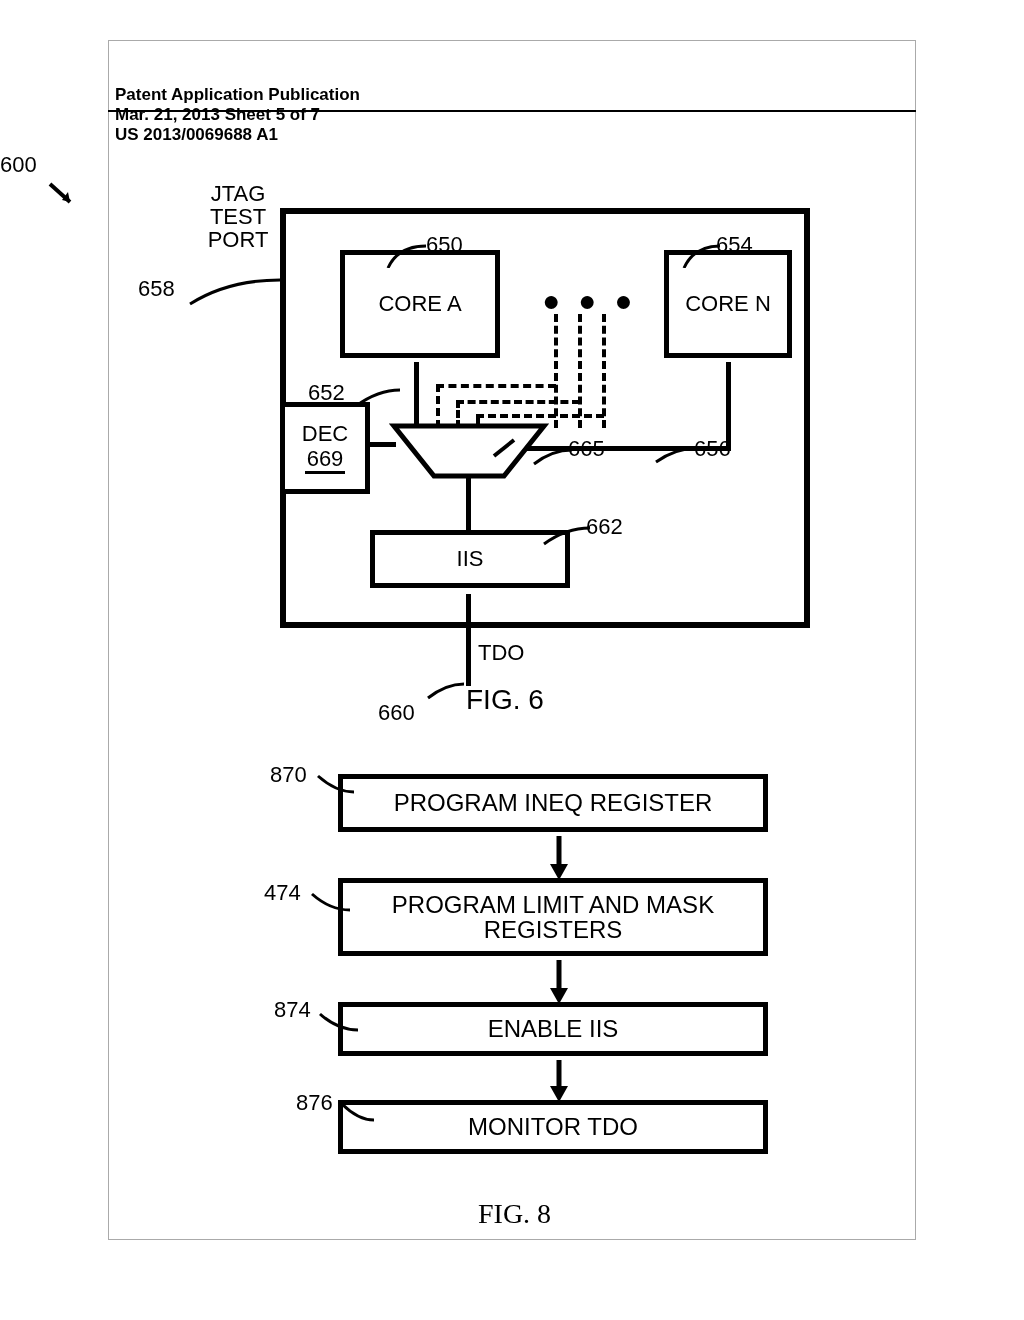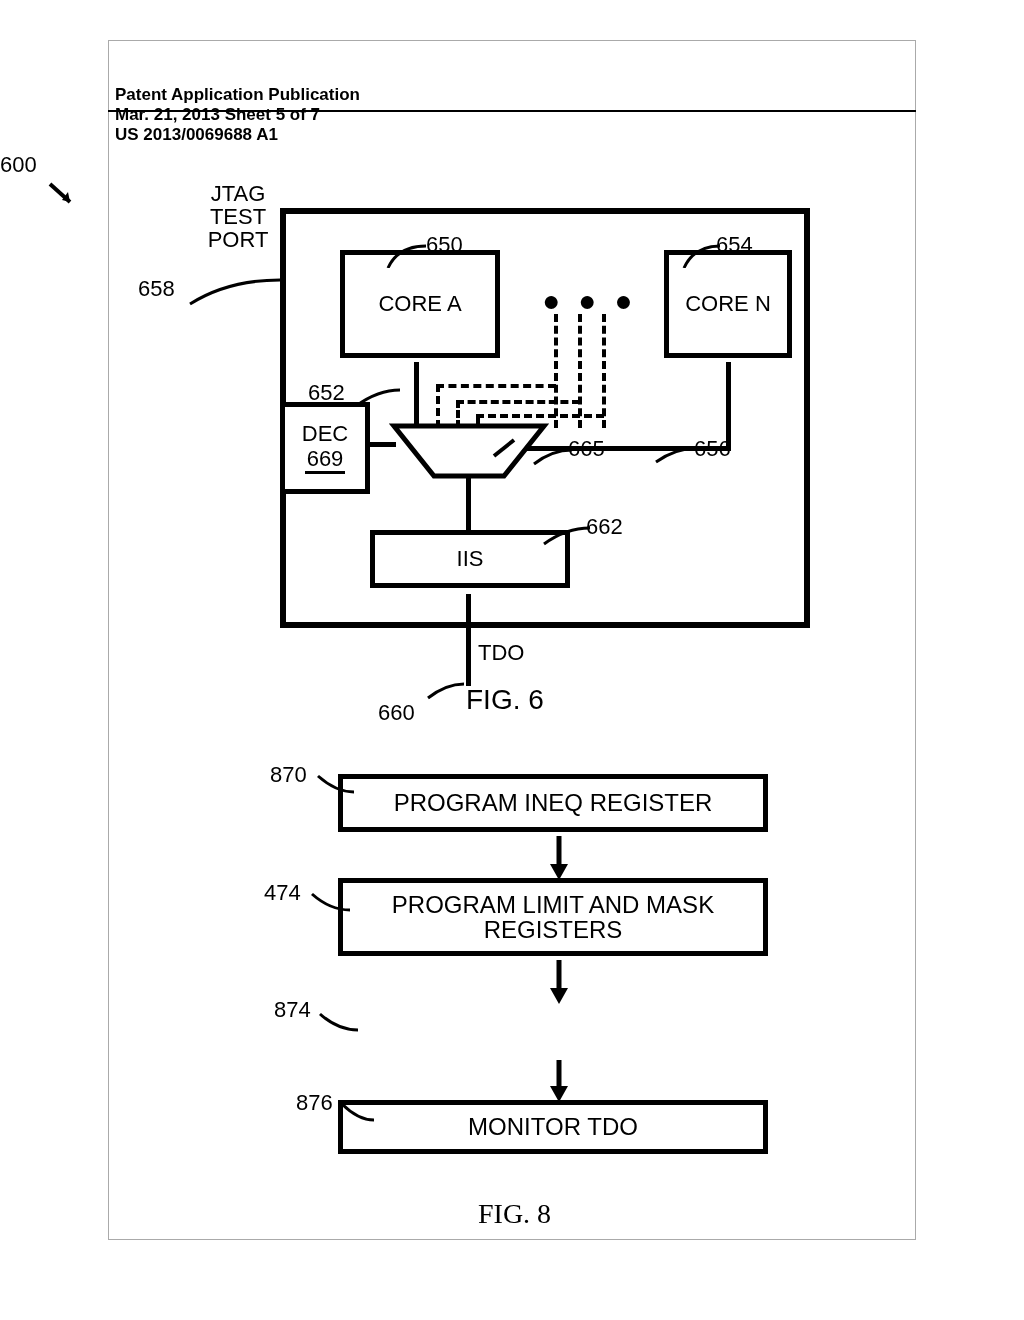--- a/index.html
+++ b/index.html
@@ -400,20 +400,23 @@
 
   <div class="flowbox b872">
     <span>
       <span>PROGRAM LIMIT AND MASK</span><br>
       <span>REGISTERS</span>
     </span>
   </div>
   <div class="flowbox b870">
     <span>PROGRAM INEQ REGISTER</span>
   </div>
+  <div class="flowbox b874">
+    <span>ENABLE IIS</span>
+  </div>
   <div class="flowbox b876">
     <span>MONITOR TDO</span>
   </div>
 
   <div class="ref870">870</div>
   <div class="lead870">
       <svg viewBox="0 0 38 20">
         <path d="M2 2 Q 20 18 38 18" stroke="#000" stroke-width="3" fill="none"></path>
       </svg>
     </div>

